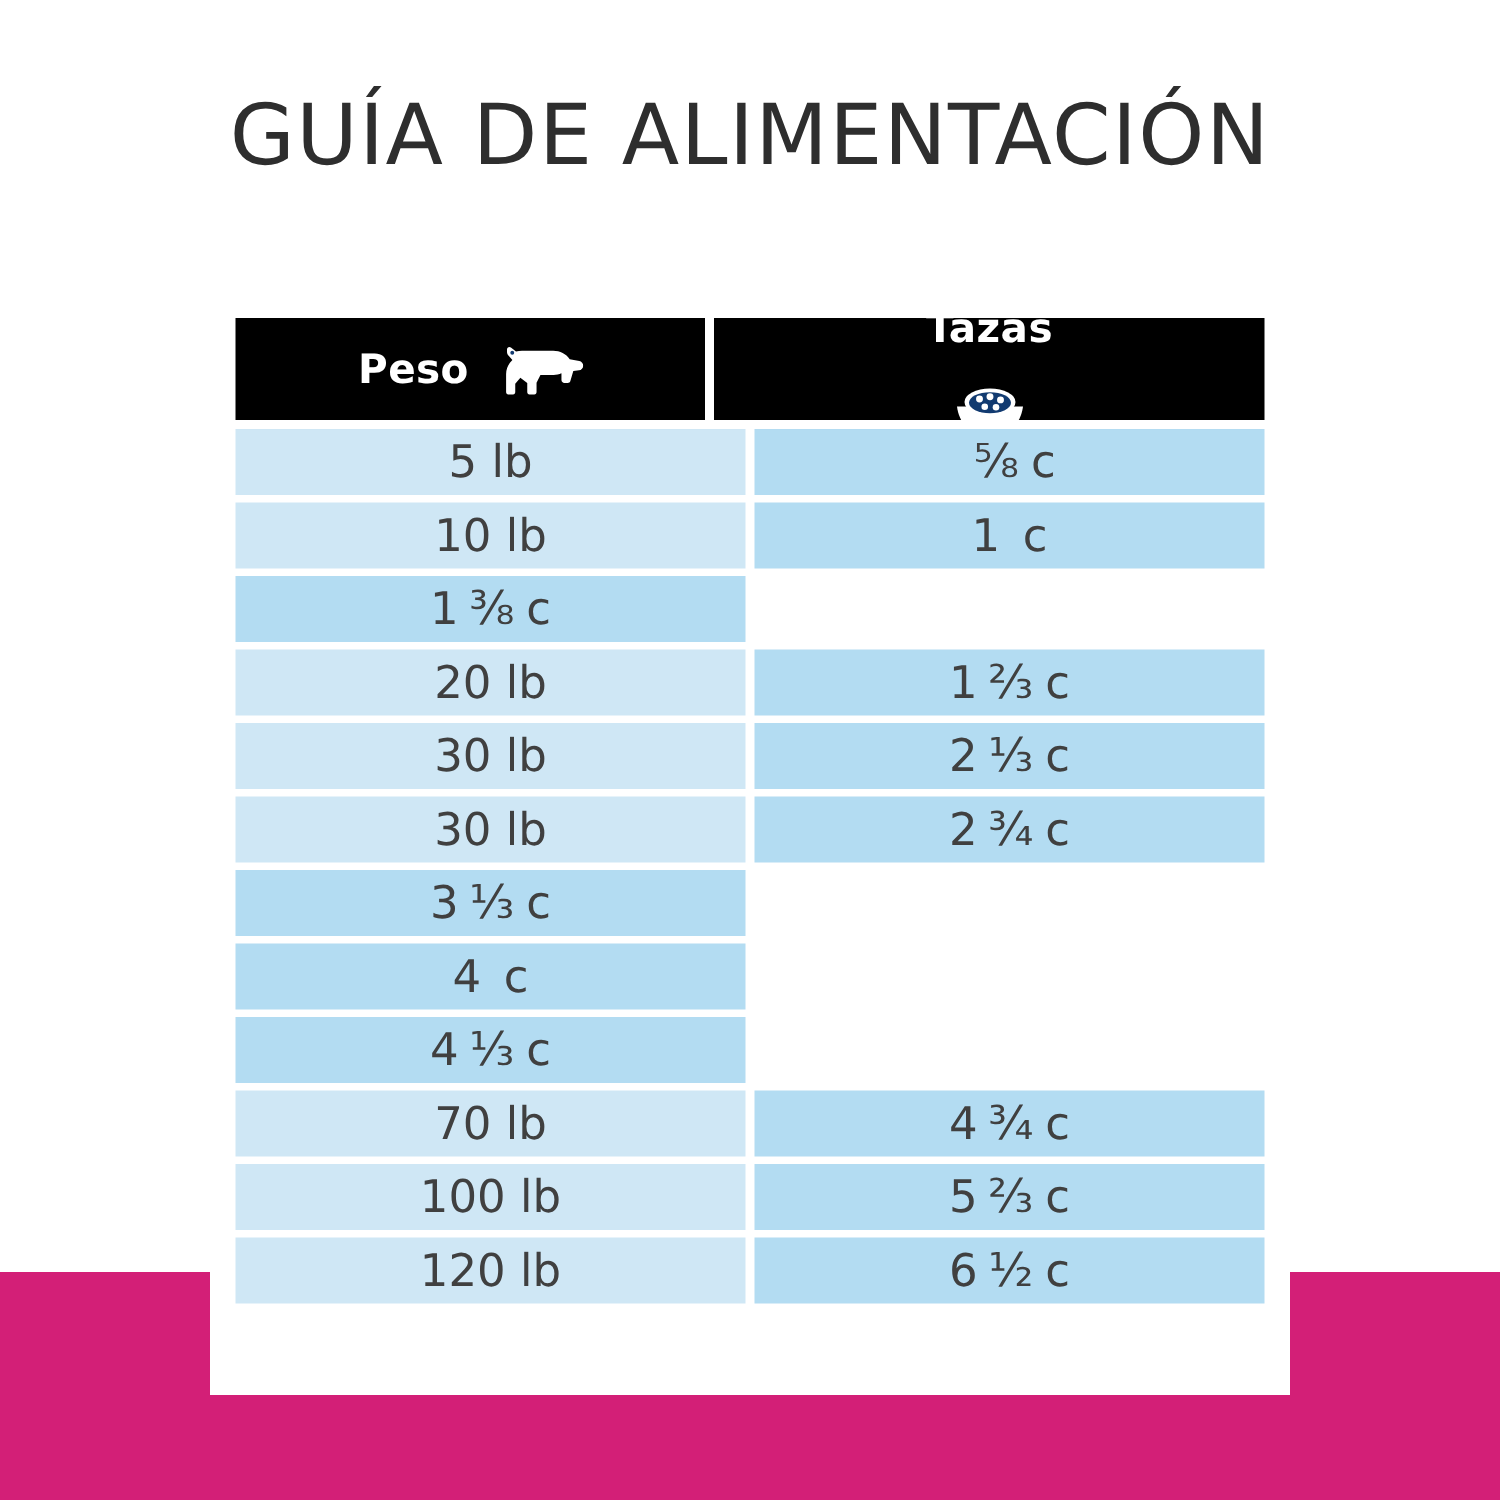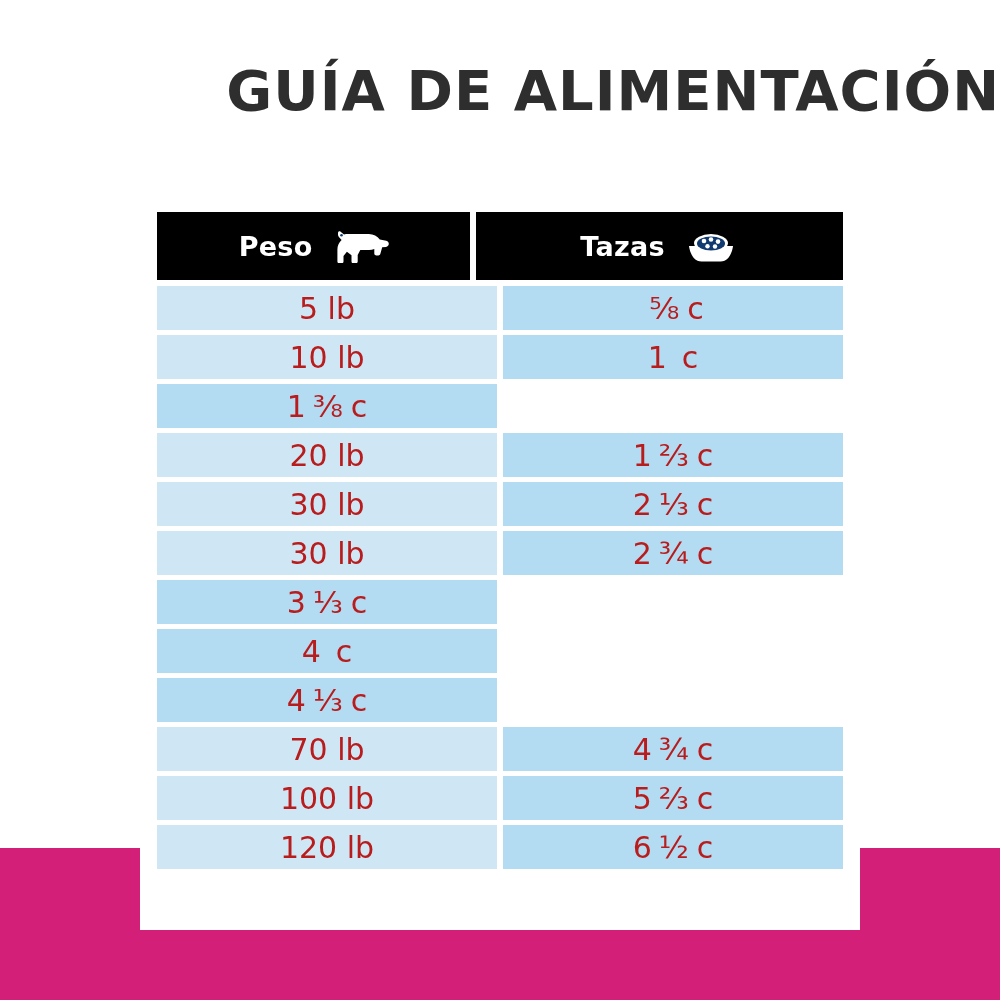--- a/index.html
+++ b/index.html
@@ -34,23 +34,23 @@
     top: 0;
     width: 720px;
     height: 930px;
     background: #ffffff;
   }
   .title {
     position: absolute;
     left: 0;
     top: 58px;
     width: 1000px;
-    text-align: right;
+    text-align: center;
     font-size: 56px;
-    font-weight: bold;
+    font-weight: normal;
     letter-spacing: 1px;
     color: #2e2e2e;
     font-family: "DejaVu Sans", sans-serif;
   }
   .table {
     position: absolute;
     left: 157px;
     top: 212px;
     width: 686px;
   }
@@ -64,36 +64,36 @@
     height: 68px;
     display: flex;
     align-items: center;
     justify-content: center;
     gap: 18px;
     font-size: 27px;
     font-weight: bold;
     font-family: "DejaVu Sans", sans-serif;
   }
   .th.col-left { width: 340px; }
-  .th.col-right { width: 398px; }
+  .th.col-right { width: 398px; flex-direction: column; }
   .th-label { letter-spacing: 0.3px; }
   .rows {
     margin-top: 6px;
   }
   .row {
     display: flex;
     gap: 6px;
     margin-bottom: 5px;
   }
   .cell {
     height: 44px;
     display: flex;
     align-items: center;
     justify-content: center;
-    color: #b91c1c;
+    color: #404040;
     font-size: 30px;
     font-family: "DejaVu Sans", sans-serif;
   }
   .cell.weight {
     width: 340px;
     background: #cfe7f5;
   }
   .cell.cups {
     width: 340px;
     background: #b3dcf2;

